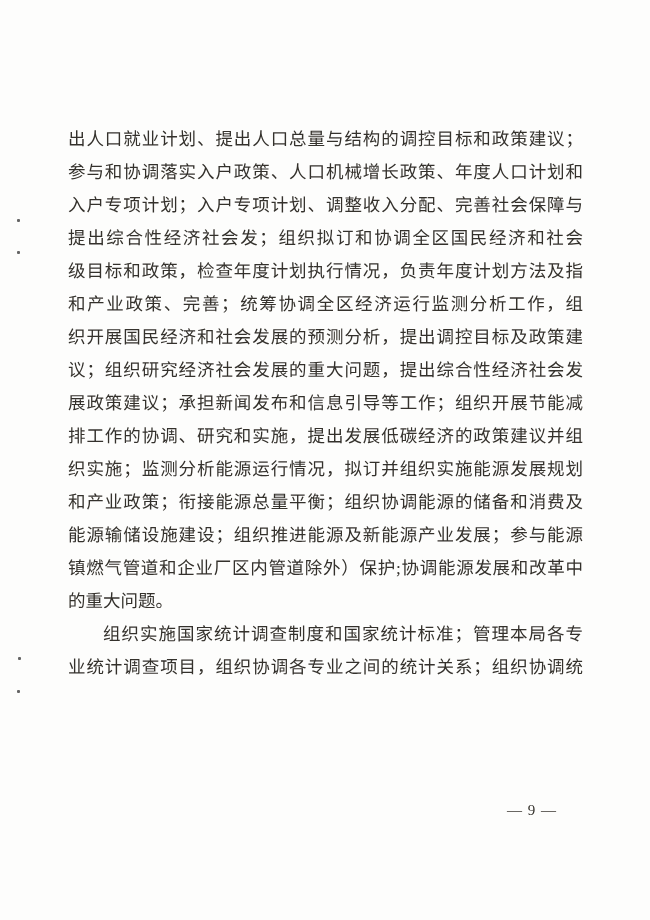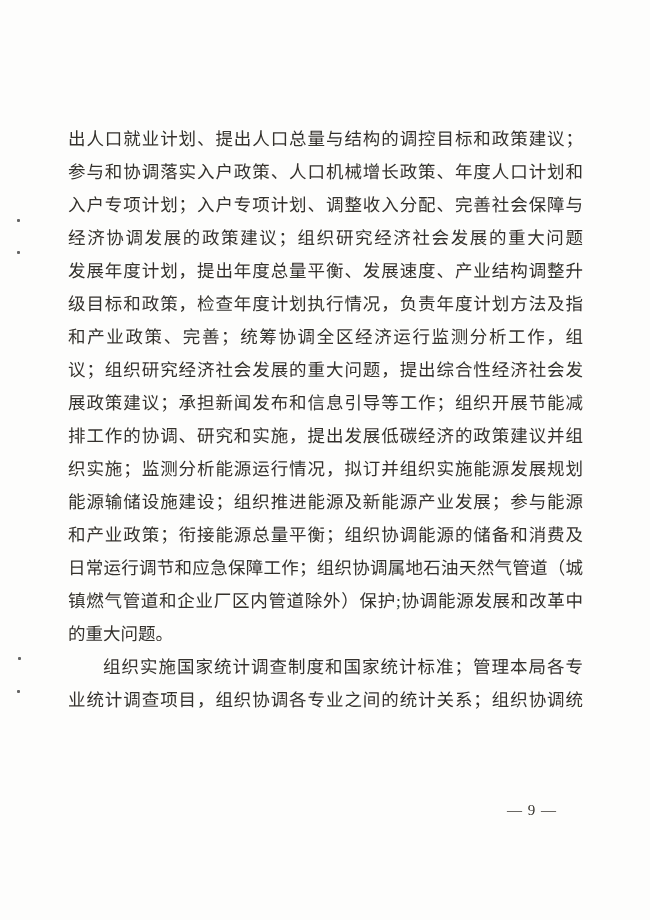--- a/index.html
+++ b/index.html
@@ -76,31 +76,30 @@
 
   <span class="dot d1"></span>
   <span class="dot d2"></span>
   <span class="dot d3"></span>
   <span class="dot d4"></span>
 
   <main class="body-text" id="doc-body">
       <p class="line">出人口就业计划、提出人口总量与结构的调控目标和政策建议；</p>
       <p class="line">参与和协调落实入户政策、人口机械增长政策、年度人口计划和</p>
       <p class="line">入户专项计划；入户专项计划、调整收入分配、完善社会保障与</p>
-      <p class="line">经济协调发展的政策建议；组织研究经济社会发展的重大问题</p>
-      <p class="line">发展年度计划，提出年度总量平衡、发展速度、产业结构调整升</p>
+      <p class="line">提出综合性经济社会发；组织拟订和协调全区国民经济和社会</p>
       <p class="line">级目标和政策，检查年度计划执行情况，负责年度计划方法及指</p>
       <p class="line">和产业政策、完善；统筹协调全区经济运行监测分析工作，组</p>
+      <p class="line">织开展国民经济和社会发展的预测分析，提出调控目标及政策建</p>
       <p class="line">议；组织研究经济社会发展的重大问题，提出综合性经济社会发</p>
       <p class="line">展政策建议；承担新闻发布和信息引导等工作；组织开展节能减</p>
       <p class="line">排工作的协调、研究和实施，提出发展低碳经济的政策建议并组</p>
       <p class="line">织实施；监测分析能源运行情况，拟订并组织实施能源发展规划</p>
+      <p class="line">和产业政策；衔接能源总量平衡；组织协调能源的储备和消费及</p>
       <p class="line">能源输储设施建设；组织推进能源及新能源产业发展；参与能源</p>
-      <p class="line">和产业政策；衔接能源总量平衡；组织协调能源的储备和消费及</p>
-      <p class="line">日常运行调节和应急保障工作；组织协调属地石油天然气管道（城</p>
       <p class="line">镇燃气管道和企业厂区内管道除外）保护;协调能源发展和改革中</p>
       <p class="line no-justify">的重大问题。</p>
       <p class="line indent">组织实施国家统计调查制度和国家统计标准；管理本局各专</p>
       <p class="line">业统计调查项目，组织协调各专业之间的统计关系；组织协调统</p>
     </main>
 
   <div class="page-number">— 9 —</div>
 
 </div>
 

